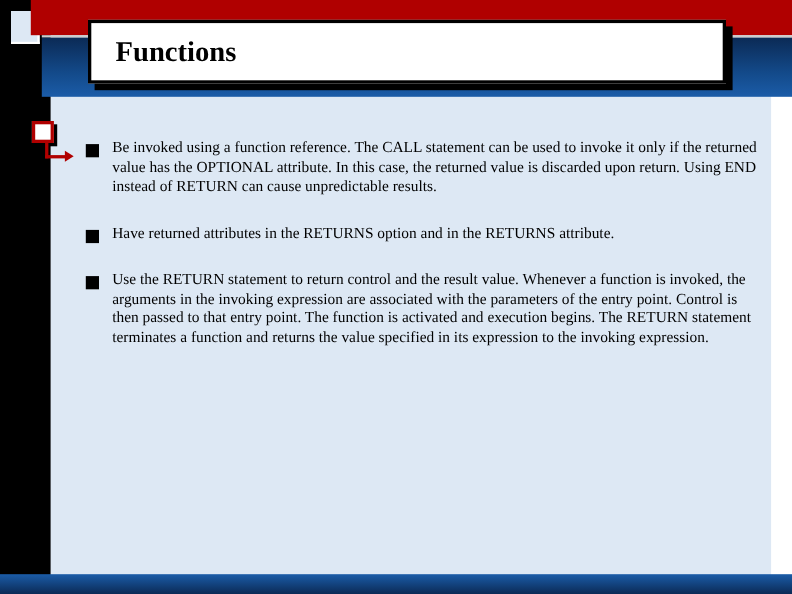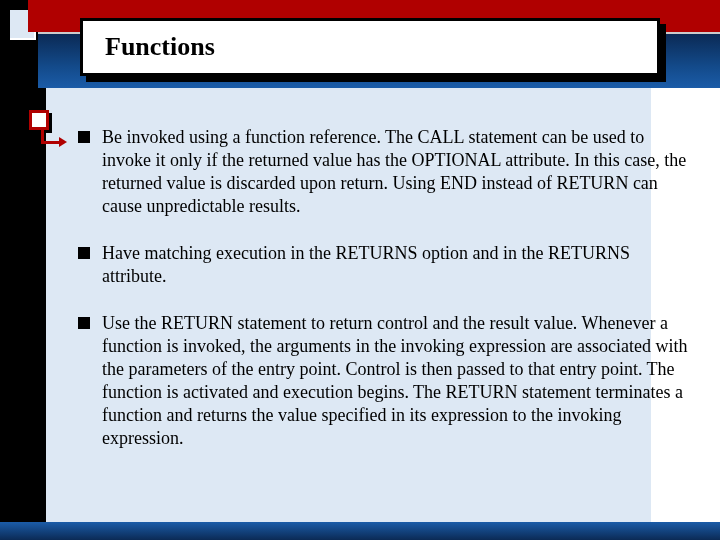--- a/index.html
+++ b/index.html
@@ -1,18 +1,18 @@
 <!DOCTYPE html>
 <html><head>
 <meta charset="utf-8">
 <style>
   * { box-sizing: border-box; margin: 0; padding: 0; }
   html, body { width: 720px; height: 540px; overflow: hidden; font-family: "Times New Roman", Times, serif; }
   .slide {
-    width: 651px;
+    width: 701px;
     height: 540px;
     background: #dde8f4;
     position: relative;
   }
   .left-strip {
     position: absolute;
     left: 0; top: 0;
     width: 46px; height: 540px;
     background: #000;
   }
@@ -100,21 +100,21 @@
     margin-bottom: 24px;
   }
   .bullet {
     width: 12px; height: 12px;
     background: #000;
     margin-top: 5px;
     margin-right: 12px;
     flex-shrink: 0;
   }
   .bullet-text {
-    font-size: 18px;
+    font-size: 14px;
     line-height: 1.28;
   }
   .bottom-strip {
     position: absolute;
     left: 0; bottom: 0;
     width: 720px; height: 18px;
     background: linear-gradient(#1b5ca8, #0b2a55);
   }
 </style>
 </head>
@@ -136,21 +136,21 @@
   <div class="small-square"></div>
   <div class="connector"></div>
 
   <div class="content">
     <div class="bullet-item">
       <div class="bullet"></div>
       <div class="bullet-text">Be invoked using a function reference. The CALL statement can be used to invoke it only if the returned value has the OPTIONAL attribute. In this case, the returned value is discarded upon return. Using END instead of RETURN can cause unpredictable results.</div>
     </div>
     <div class="bullet-item">
       <div class="bullet"></div>
-      <div class="bullet-text">Have matching execution in the RETURNS option and in the RETURNS attribute.</div>
+      <div class="bullet-text">Have returned attributes in the RETURNS option and in the RETURNS attribute.</div>
     </div>
     <div class="bullet-item">
       <div class="bullet"></div>
       <div class="bullet-text">Use the RETURN statement to return control and the result value. Whenever a function is invoked, the arguments in the invoking expression are associated with the parameters of the entry point. Control is then passed to that entry point. The function is activated and execution begins. The RETURN statement terminates a function and returns the value specified in its expression to the invoking expression.</div>
     </div>
   </div>
 
   <div class="bottom-strip"></div>
 </div>
 

